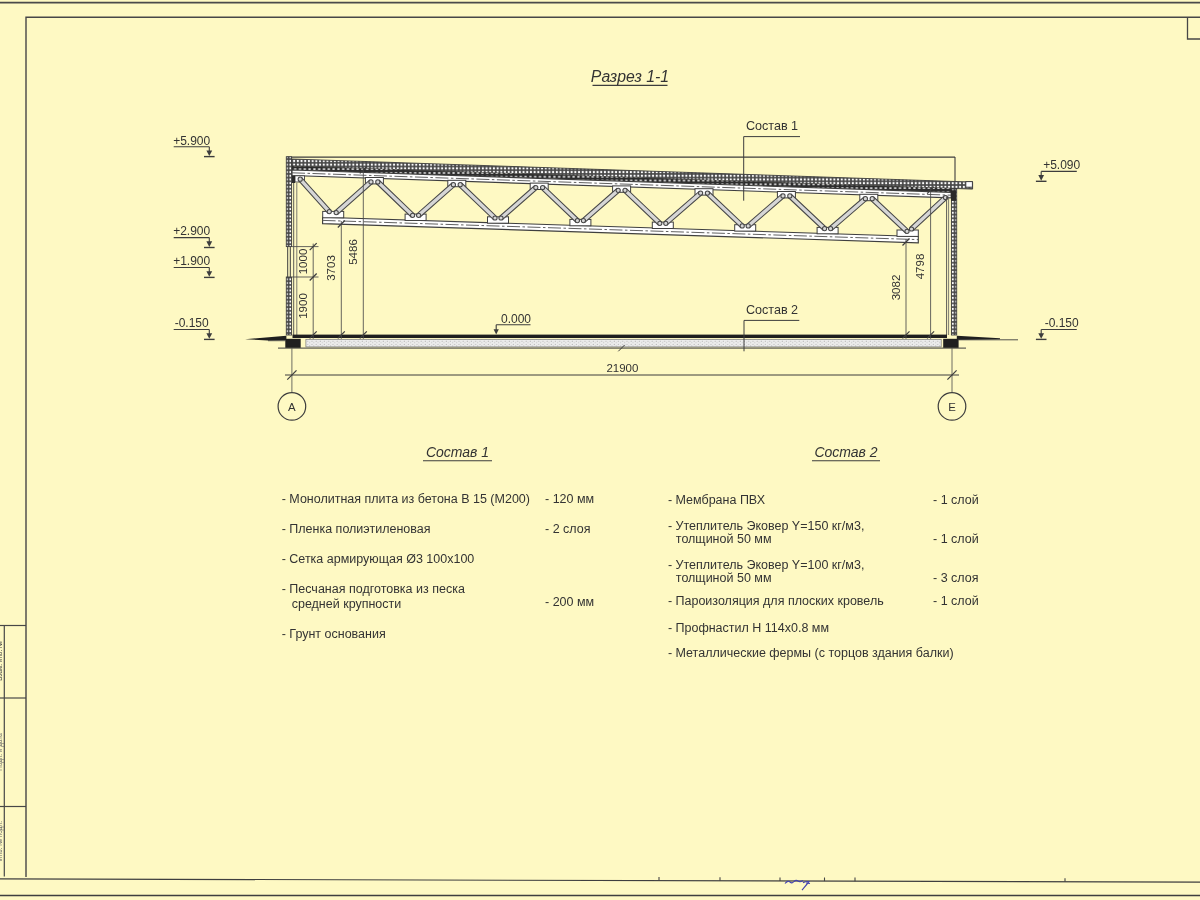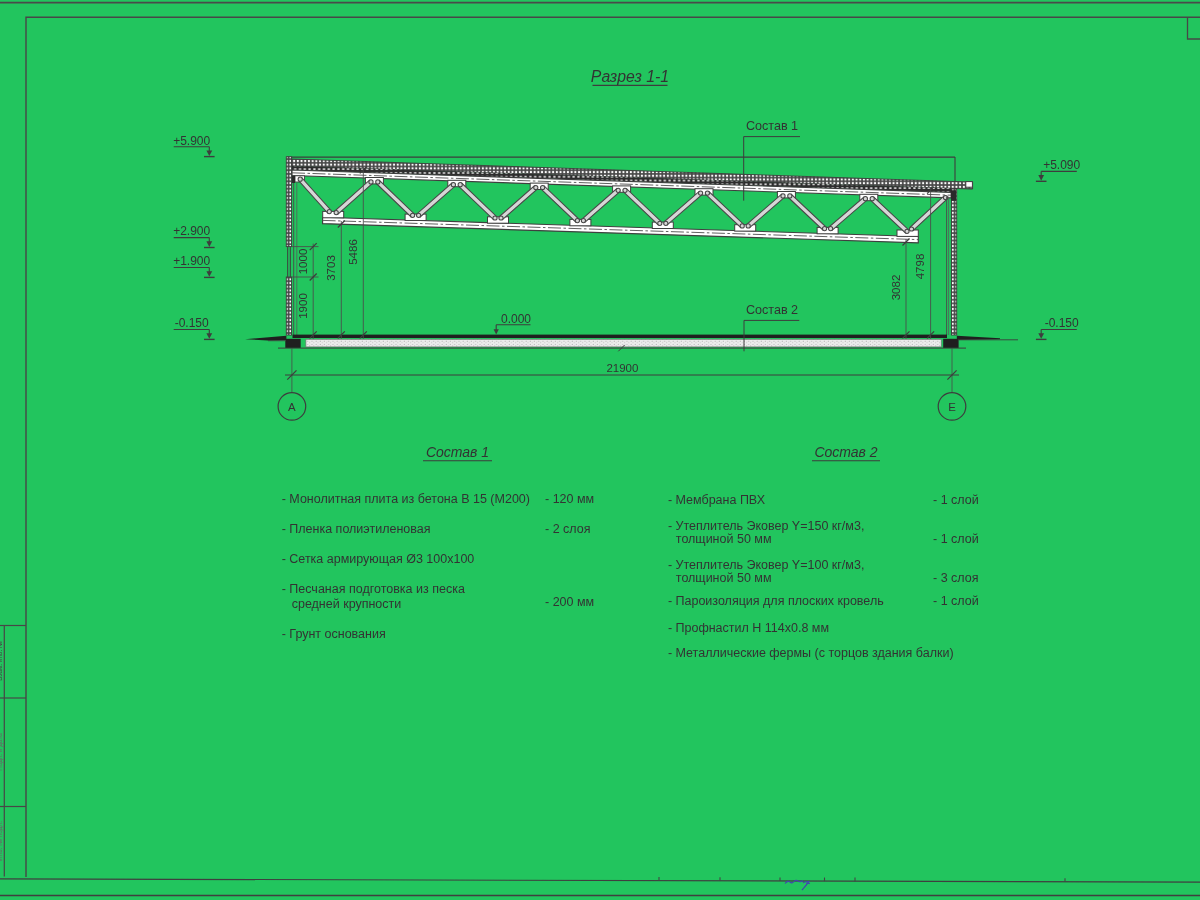--- a/index.html
+++ b/index.html
@@ -1,16 +1,16 @@
 <!DOCTYPE html>
 <html><head>
 <meta charset="utf-8">
 <style>
 html,body{margin:0;padding:0;background:#fff;}
-#page{position:relative;width:1200px;height:900px;background:#22c55e;overflow:hidden;
+#page{position:relative;width:1200px;height:900px;background:#fef9c3;overflow:hidden;
 font-family:"Liberation Sans", sans-serif;}
 svg text{font-family:"Liberation Sans", sans-serif;}
 </style>
 </head>
 <body>
 
 <div id="page">
 <svg width="1200" height="900" viewBox="0 0 1200 900">
 
 <defs>

